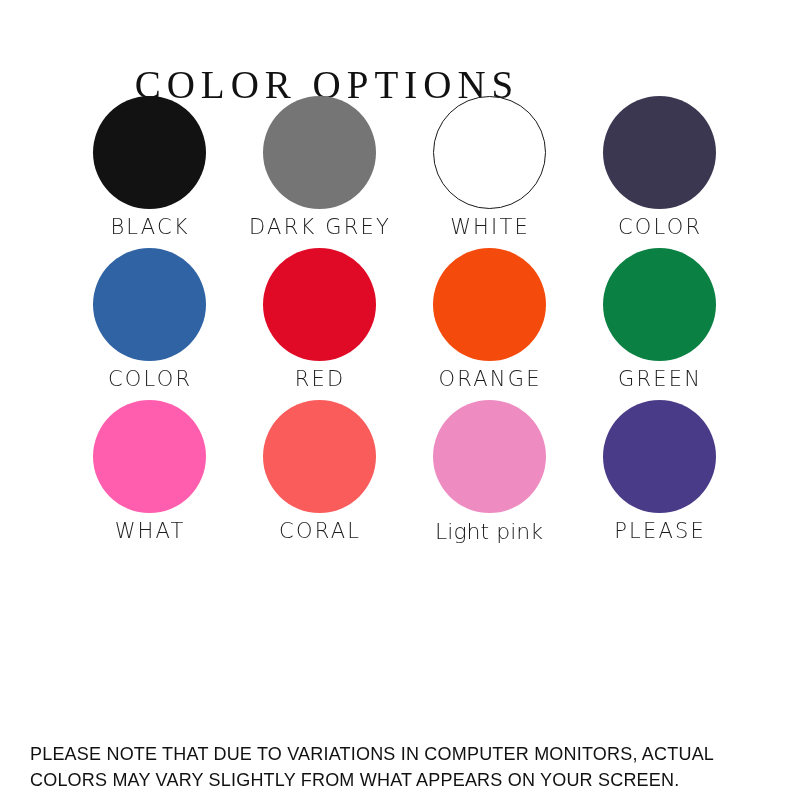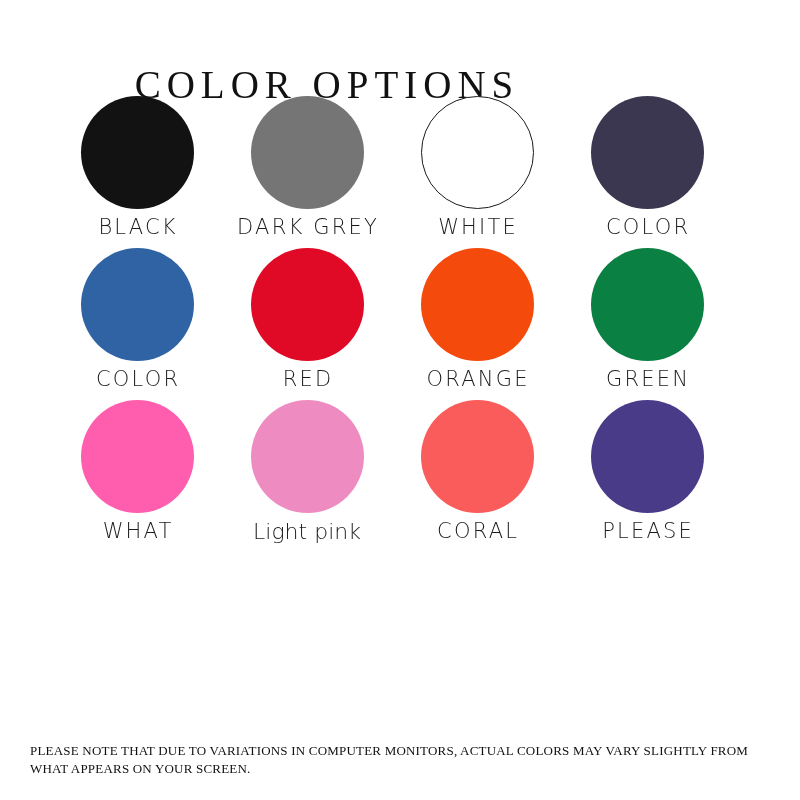--- a/index.html
+++ b/index.html
@@ -38,21 +38,21 @@
     text-indent: 6px;
     line-height: 1.2;
     white-space: nowrap;
     margin-top: 40px;
   }
 
   
   .grid {
     position: absolute;
     top: 96px;
-    left: 52px;
+    left: 64px;
     width: 680px;
     display: grid;
     grid-template-columns: repeat(4, 170px);
     grid-auto-rows: 152px;
   }
 
   .swatch-cell {
     width: 170px;
     height: 152px;
     display: flex;
@@ -87,22 +87,22 @@
     text-indent: 0;
     font-size: 22px;
   }
 
   
   .footer-note {
     position: absolute;
     left: 30px;
     top: 742px;
     width: 720px;
-    font-family: Liberation Serif, serif;
-    font-size: 13px;
+    font-family: Liberation Sans, sans-serif;
+    font-size: 18px;
     font-weight: 400;
     line-height: 1.42;
     color: #111111;
     letter-spacing: 0.2px;
   }
 </style>
 </head>
 <body style="background: rgb(255, 255, 255); color: rgb(17, 17, 17);">
 
 <div class="sheet">
@@ -140,26 +140,26 @@
       </div>
       <div class="swatch-cell">
         <div class="swatch-dot" style="background: rgb(10, 128, 67);"></div>
         <div class="swatch-label">GREEN</div>
       </div>
       <div class="swatch-cell">
         <div class="swatch-dot" style="background: rgb(255, 94, 174);"></div>
         <div class="swatch-label">WHAT</div>
       </div>
       <div class="swatch-cell">
+        <div class="swatch-dot" style="background: rgb(250, 92, 92);"></div>
+        <div class="swatch-label">CORAL</div>
+      </div>
+      <div class="swatch-cell">
         <div class="swatch-dot" style="background: rgb(238, 140, 194);"></div>
         <div class="swatch-label natural-case">Light pink</div>
-      </div>
-      <div class="swatch-cell">
-        <div class="swatch-dot" style="background: rgb(250, 92, 92);"></div>
-        <div class="swatch-label">CORAL</div>
       </div>
       <div class="swatch-cell">
         <div class="swatch-dot" style="background: rgb(74, 59, 136);"></div>
         <div class="swatch-label">PLEASE</div>
       </div>
     </div>
 
   <div class="footer-note">PLEASE NOTE THAT DUE TO VARIATIONS IN COMPUTER MONITORS, ACTUAL COLORS MAY VARY SLIGHTLY FROM WHAT APPEARS ON YOUR SCREEN.</div>
 
 </div>

